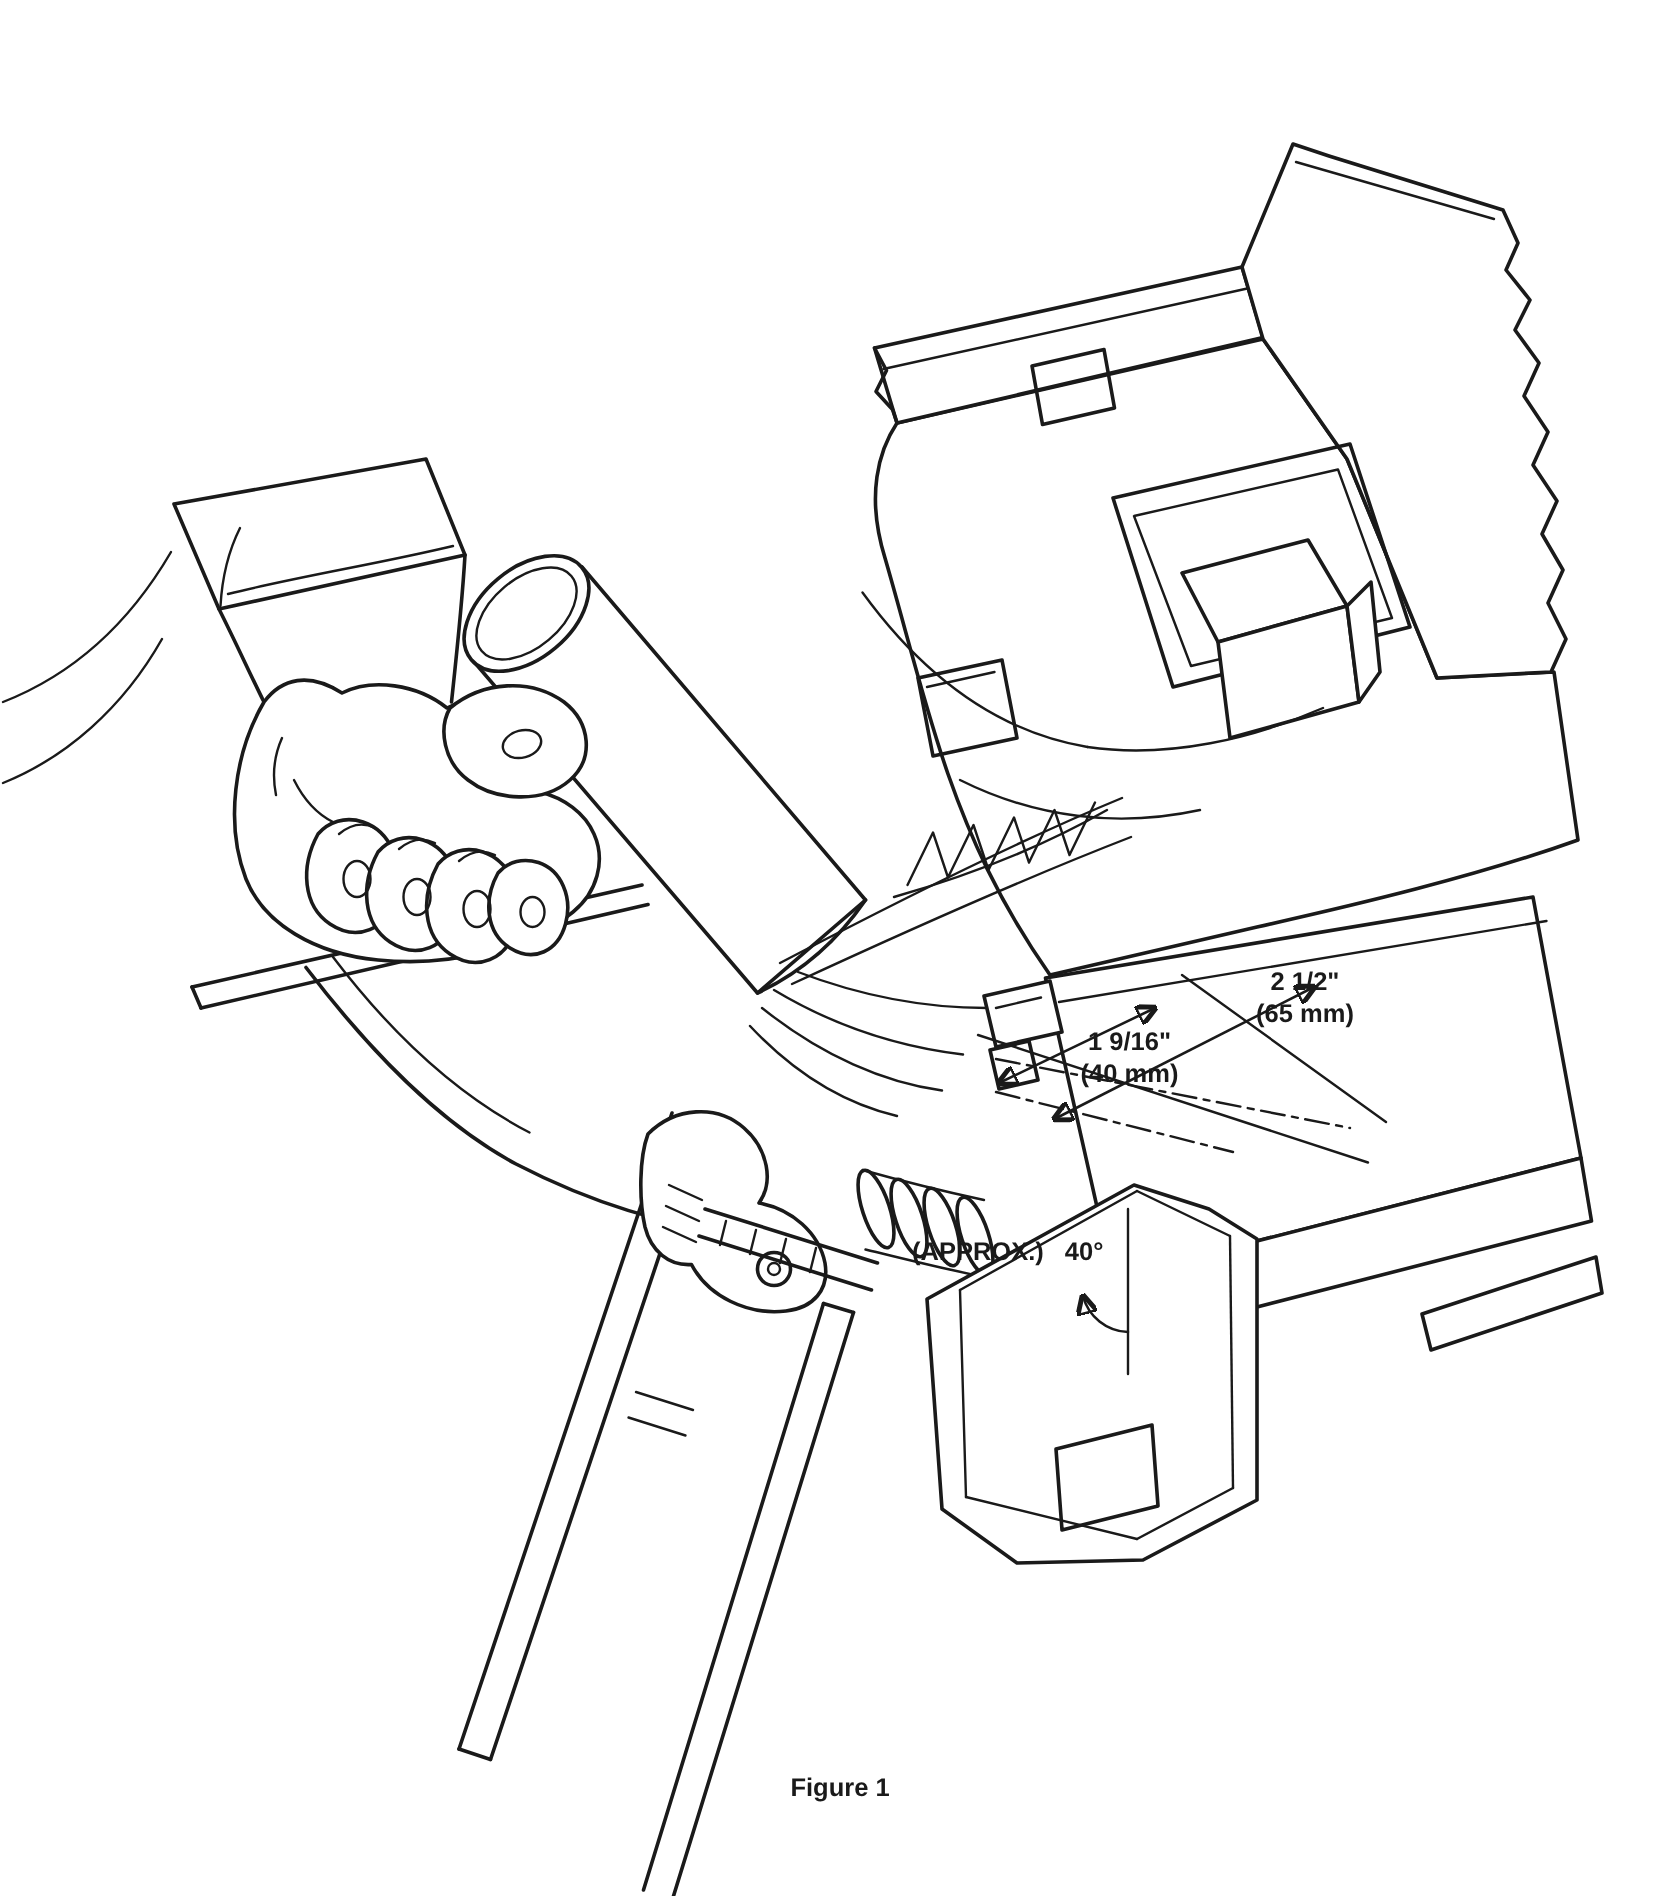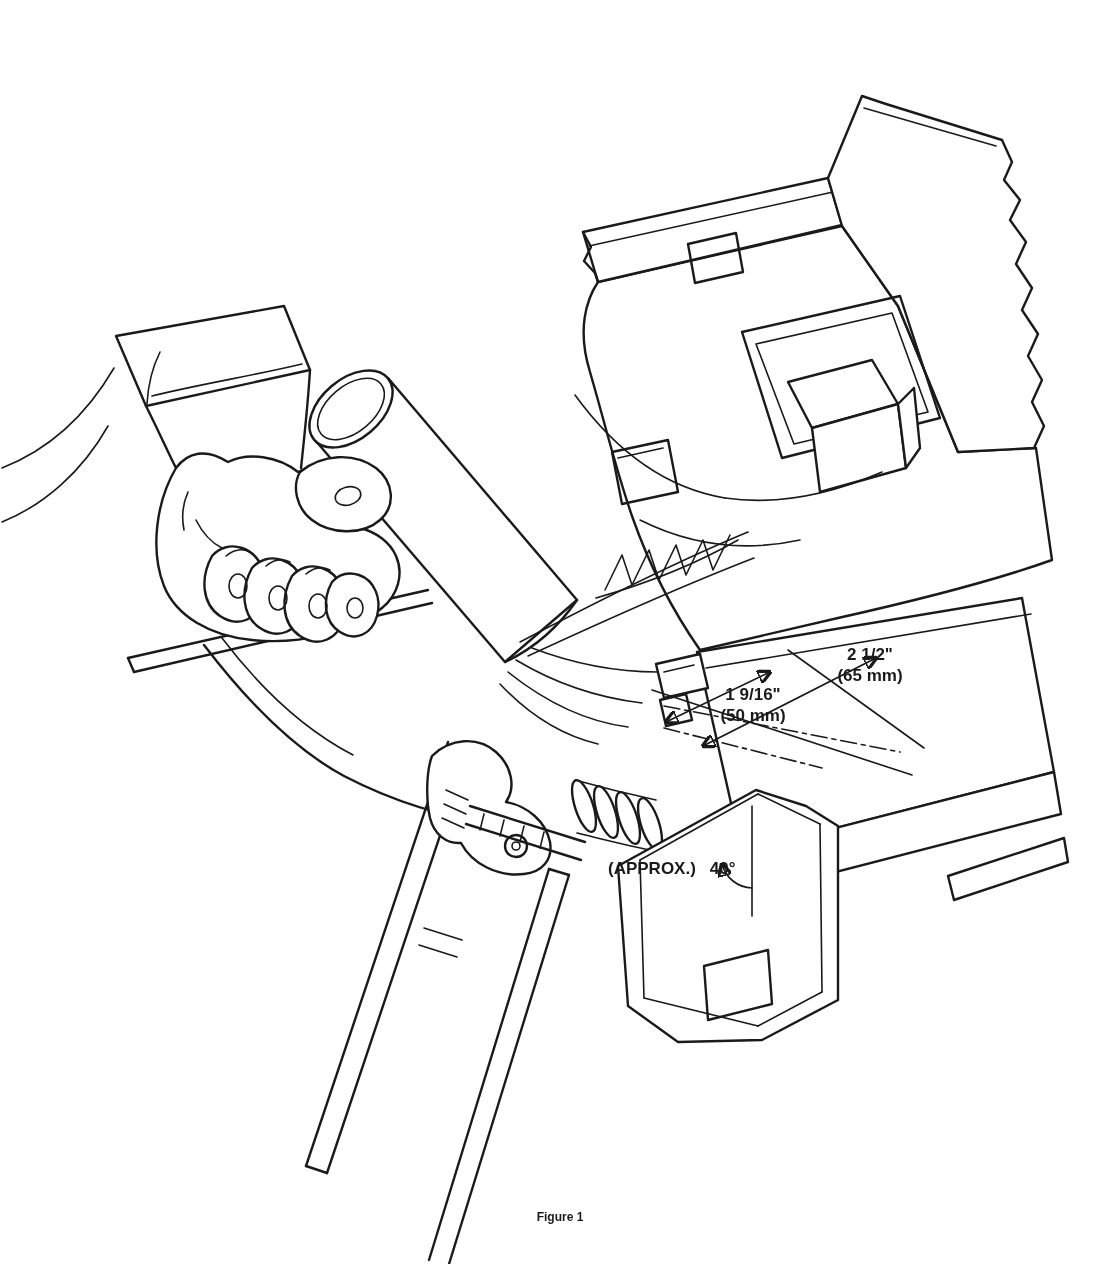--- a/index.html
+++ b/index.html
@@ -11,22 +11,22 @@
     fill:none; stroke:var(--ink); stroke-width:2.4;
     stroke-linecap:round; stroke-linejoin:round;
   }
   svg .solid { fill:#ffffff; }
   svg .thin { stroke-width:1.6; }
   svg .dim  { stroke-width:1.7; }
   svg .dash { stroke-width:1.6; stroke-dasharray:16 5 4 5; }
   .label { position:absolute; color:var(--ink); font-weight:700; font-size:17px; line-height:21px; text-align:center; white-space:nowrap; }
   .label-dim-width { left:822px; top:644px; width:96px; }
   .label-dim-depth { left:706px; top:684px; width:94px; }
-  .label-angle { left:608px; top:858px; display:flex; gap:14px; }
-  .caption { position:absolute; left:0; top:1210px; width:100%; text-align:center; font-weight:700; font-size:12px; color:var(--ink); }
+  .label-angle { left:608px; top:824px; display:flex; gap:14px; }
+  .caption { position:absolute; left:0; top:1182px; width:100%; text-align:center; font-weight:700; font-size:17px; color:var(--ink); }
 </style>
 </head>
 <body>
 
 <div class="page">
 
 <svg width="1120" height="1264" viewBox="0 0 1120 1264" aria-label="technical line drawing">
   <defs>
     <marker id="arr" viewBox="0 0 10 10" refX="9" refY="5" markerWidth="8" markerHeight="8" orient="auto-start-reverse">
       <path d="M0,0 L10,5 L0,10 Z" fill="#1a1a1a" stroke="none"></path>
@@ -170,21 +170,21 @@
   </g>
 </svg>
 
 <div class="label label-dim-width">
   <div>2 1/2"</div>
   <div>(65 mm)</div>
 </div>
 
 <div class="label label-dim-depth">
   <div>1 9/16"</div>
-  <div>(50 mm)</div>
+  <div>(40 mm)</div>
 </div>
 
 <div class="label label-angle">
   <span>(APPROX.)</span>
   <span>40°</span>
 </div>
 
 <div class="caption">Figure 1</div>
 
 </div>

